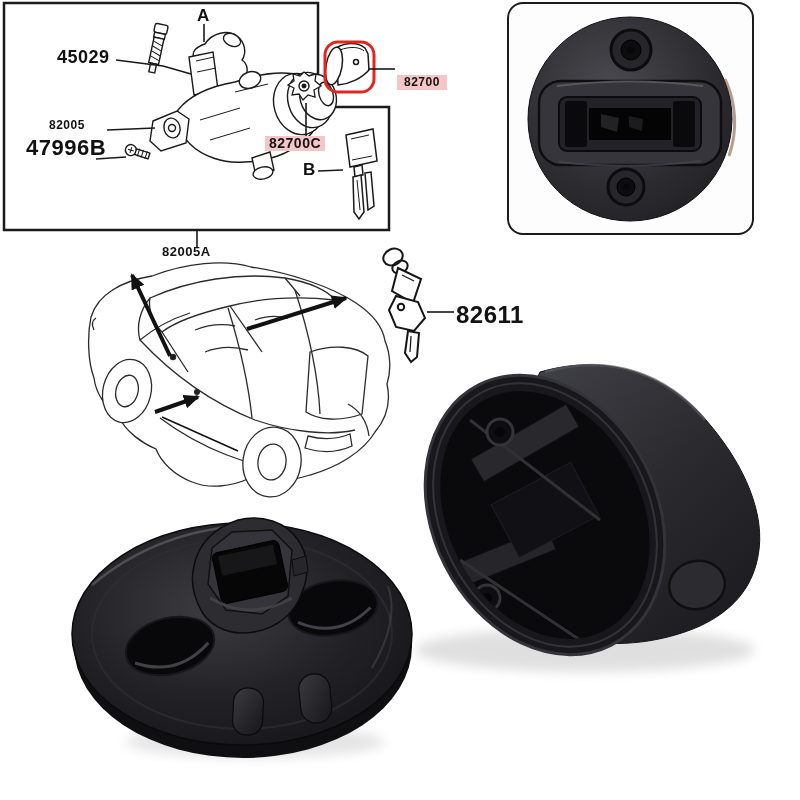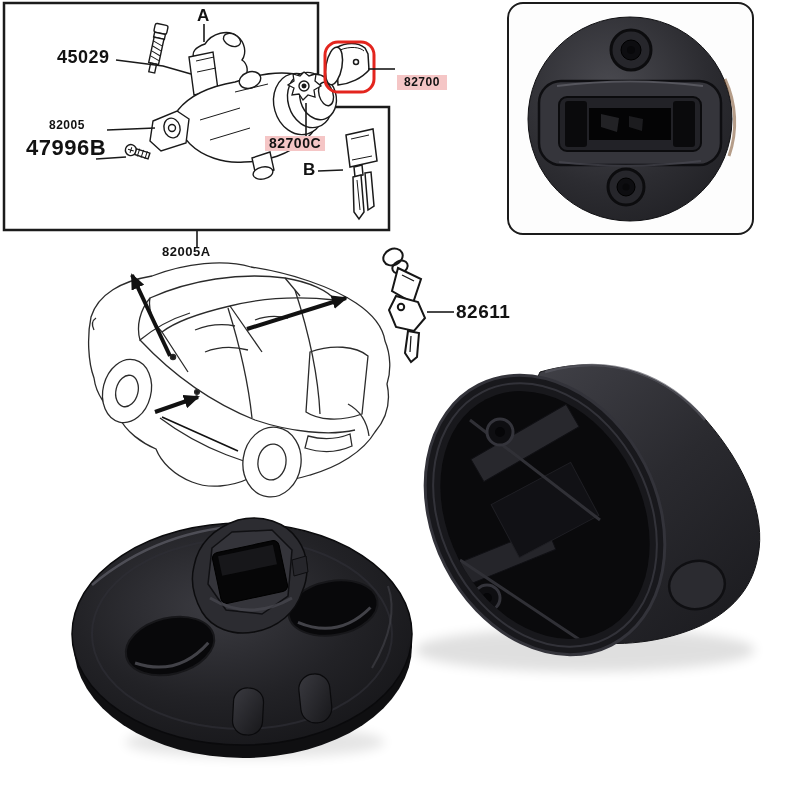--- a/index.html
+++ b/index.html
@@ -10,21 +10,21 @@
        letter-spacing:0.5px;line-height:1.05;}
   .hl{background:#f5c6c6;padding:0 4px;}
   .lbl-45029{left:57px;top:48px;font-size:18px;}
   .lbl-a{left:197px;top:7px;font-size:17px;}
   .lbl-82005{left:49px;top:119px;font-size:12px;}
   .lbl-47996b{left:26px;top:136px;font-size:22px;}
   .lbl-82700c{left:265px;top:136px;font-size:14px;}
   .lbl-b{left:303px;top:161px;font-size:17px;}
   .lbl-82700{left:397px;top:56px;font-size:12px;padding:1px 7px;margin-top:19px;}
   .lbl-82005a{left:162px;top:245px;font-size:13px;}
-  .lbl-82611{left:456px;top:302px;font-size:19px;}
+  .lbl-82611{left:456px;top:302px;font-size:24px;}
   .photo-frame{position:absolute;left:507px;top:2px;width:243px;height:229px;z-index:2;
                border:2px solid #1b1b1b;border-radius:16px;background:#fdfdfd;overflow:hidden;}
 </style>
 </head>
 <body>
 
 <div class="canvas">
 
 <svg class="art" width="800" height="800" viewBox="0 0 800 800">
   <defs>

